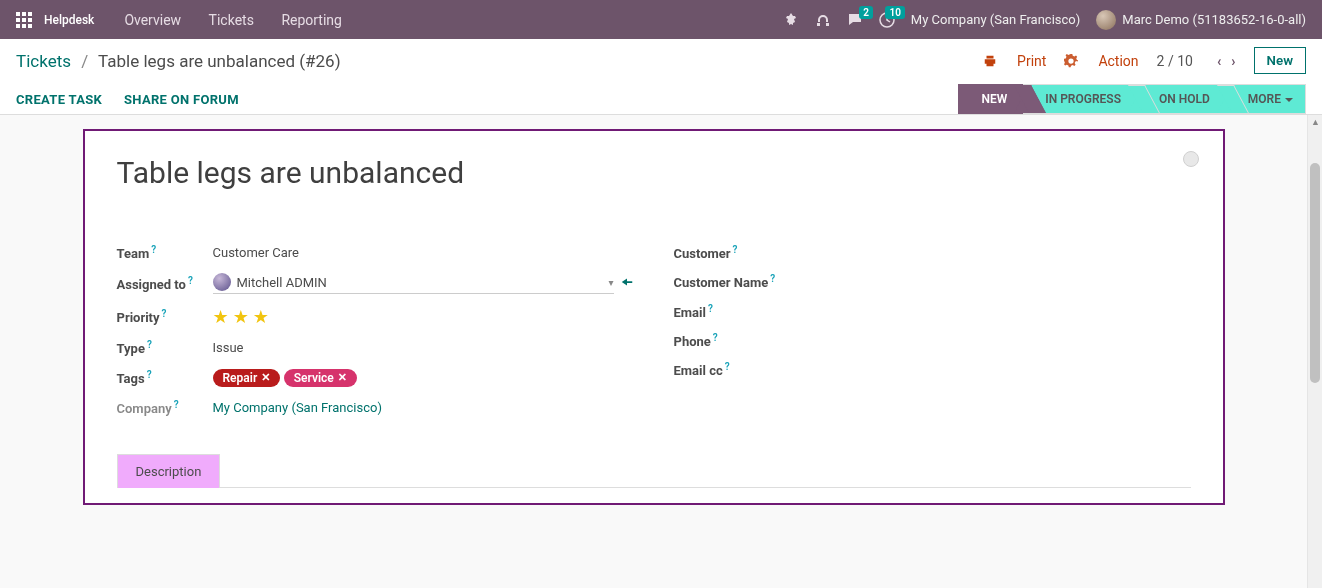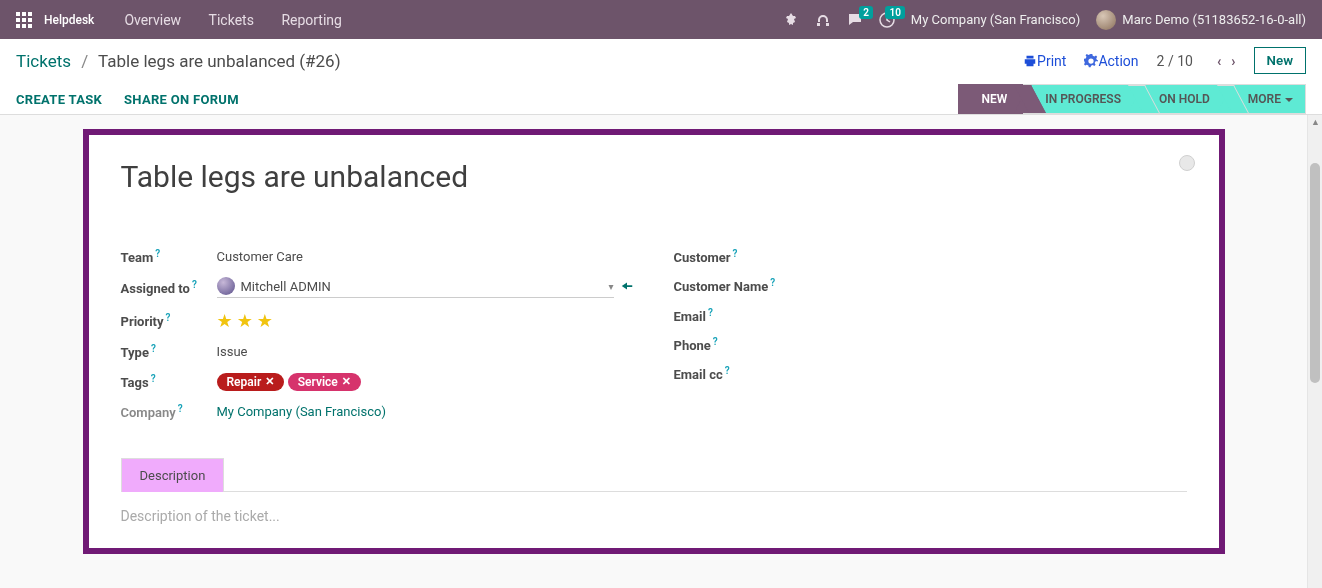--- a/index.html
+++ b/index.html
@@ -66,21 +66,21 @@
     .control-panel {
       background: #fff;
       border-bottom: 1px solid #ddd;
       padding: 8px 16px 0 16px;
     }
     .cp-row1 { display: flex; align-items: center; justify-content: space-between; padding-bottom: 4px; }
     .breadcrumb { font-size: 17px; color: #4c4c4c; }
     .breadcrumb .bc-link { color: #00726c; cursor: pointer; }
     .breadcrumb .sep { margin: 0 6px; color: #888; }
     .cp-right { display: flex; align-items: center; gap: 18px; }
-    .cp-action { color: #1d4ed8; cursor: pointer; display: inline-flex; align-items: center; gap: 0; font-size: 14px; }
+    .cp-action { color: #c2410c; cursor: pointer; display: inline-flex; align-items: center; gap: 20px; font-size: 14px; }
     .pager { display: inline-flex; align-items: center; gap: 24px; color: #555; }
     .pager .arrows { display: flex; gap: 10px; }
     .pager .arrow { color: #6d546a; cursor: pointer; font-weight: bold; }
     .btn-new {
       border: 1px solid #00726c;
       background: #fff;
       color: #00726c;
       padding: 5px 12px;
       font-weight: 600;
       cursor: pointer;
@@ -138,24 +138,24 @@
     .caret-down { display: inline-block; margin-left: 4px; border-top: 4px solid #555; border-left: 4px solid transparent; border-right: 4px solid transparent; vertical-align: middle; }
 
     
     .content-area {
       display: flex;
       height: calc(588px - 39px);
     }
     .scroll-body { flex:1; overflow: auto; padding: 0 0 20px 0; background: #f9f9f9;}
     .form-sheet {
       background: #fff;
-      border: 6px solid #701a75;
+      border: 2px solid #701a75;
       max-width: 1142px;
       margin: 14px auto 0 auto;
-      padding: 24px 32px 8px 32px;
+      padding: 24px 32px 15px 32px;
       position: relative;
     }
     .sheet-status-circle {
       position: absolute; top: 20px; right: 24px;
       width: 16px; height: 16px; border-radius: 50%;
       background: #e8e8e8; border: 1px solid #d0d0d0;
       cursor: pointer;
     }
     .ticket-title { font-size: 30px; font-weight: 400; color: #3f3f3f; margin-bottom: 48px; }
 
@@ -412,21 +412,20 @@
           <div class="field-row">
             <span class="field-label"><span>Email cc</span><span class="qm">?</span></span>
             <span class="field-value"></span>
           </div>
         </div>
       </div>
 
       <div class="tabs">
         <div class="tab active">Description</div>
       </div>
-      <div class="desc-area">Description of the ticket...</div>
     </div>
   </div>
   <div class="fake-scrollbar">
     <span class="arrow-up">▲</span>
     <div class="thumb"></div>
 
   </div>
 </div>
 
 </body></html>

